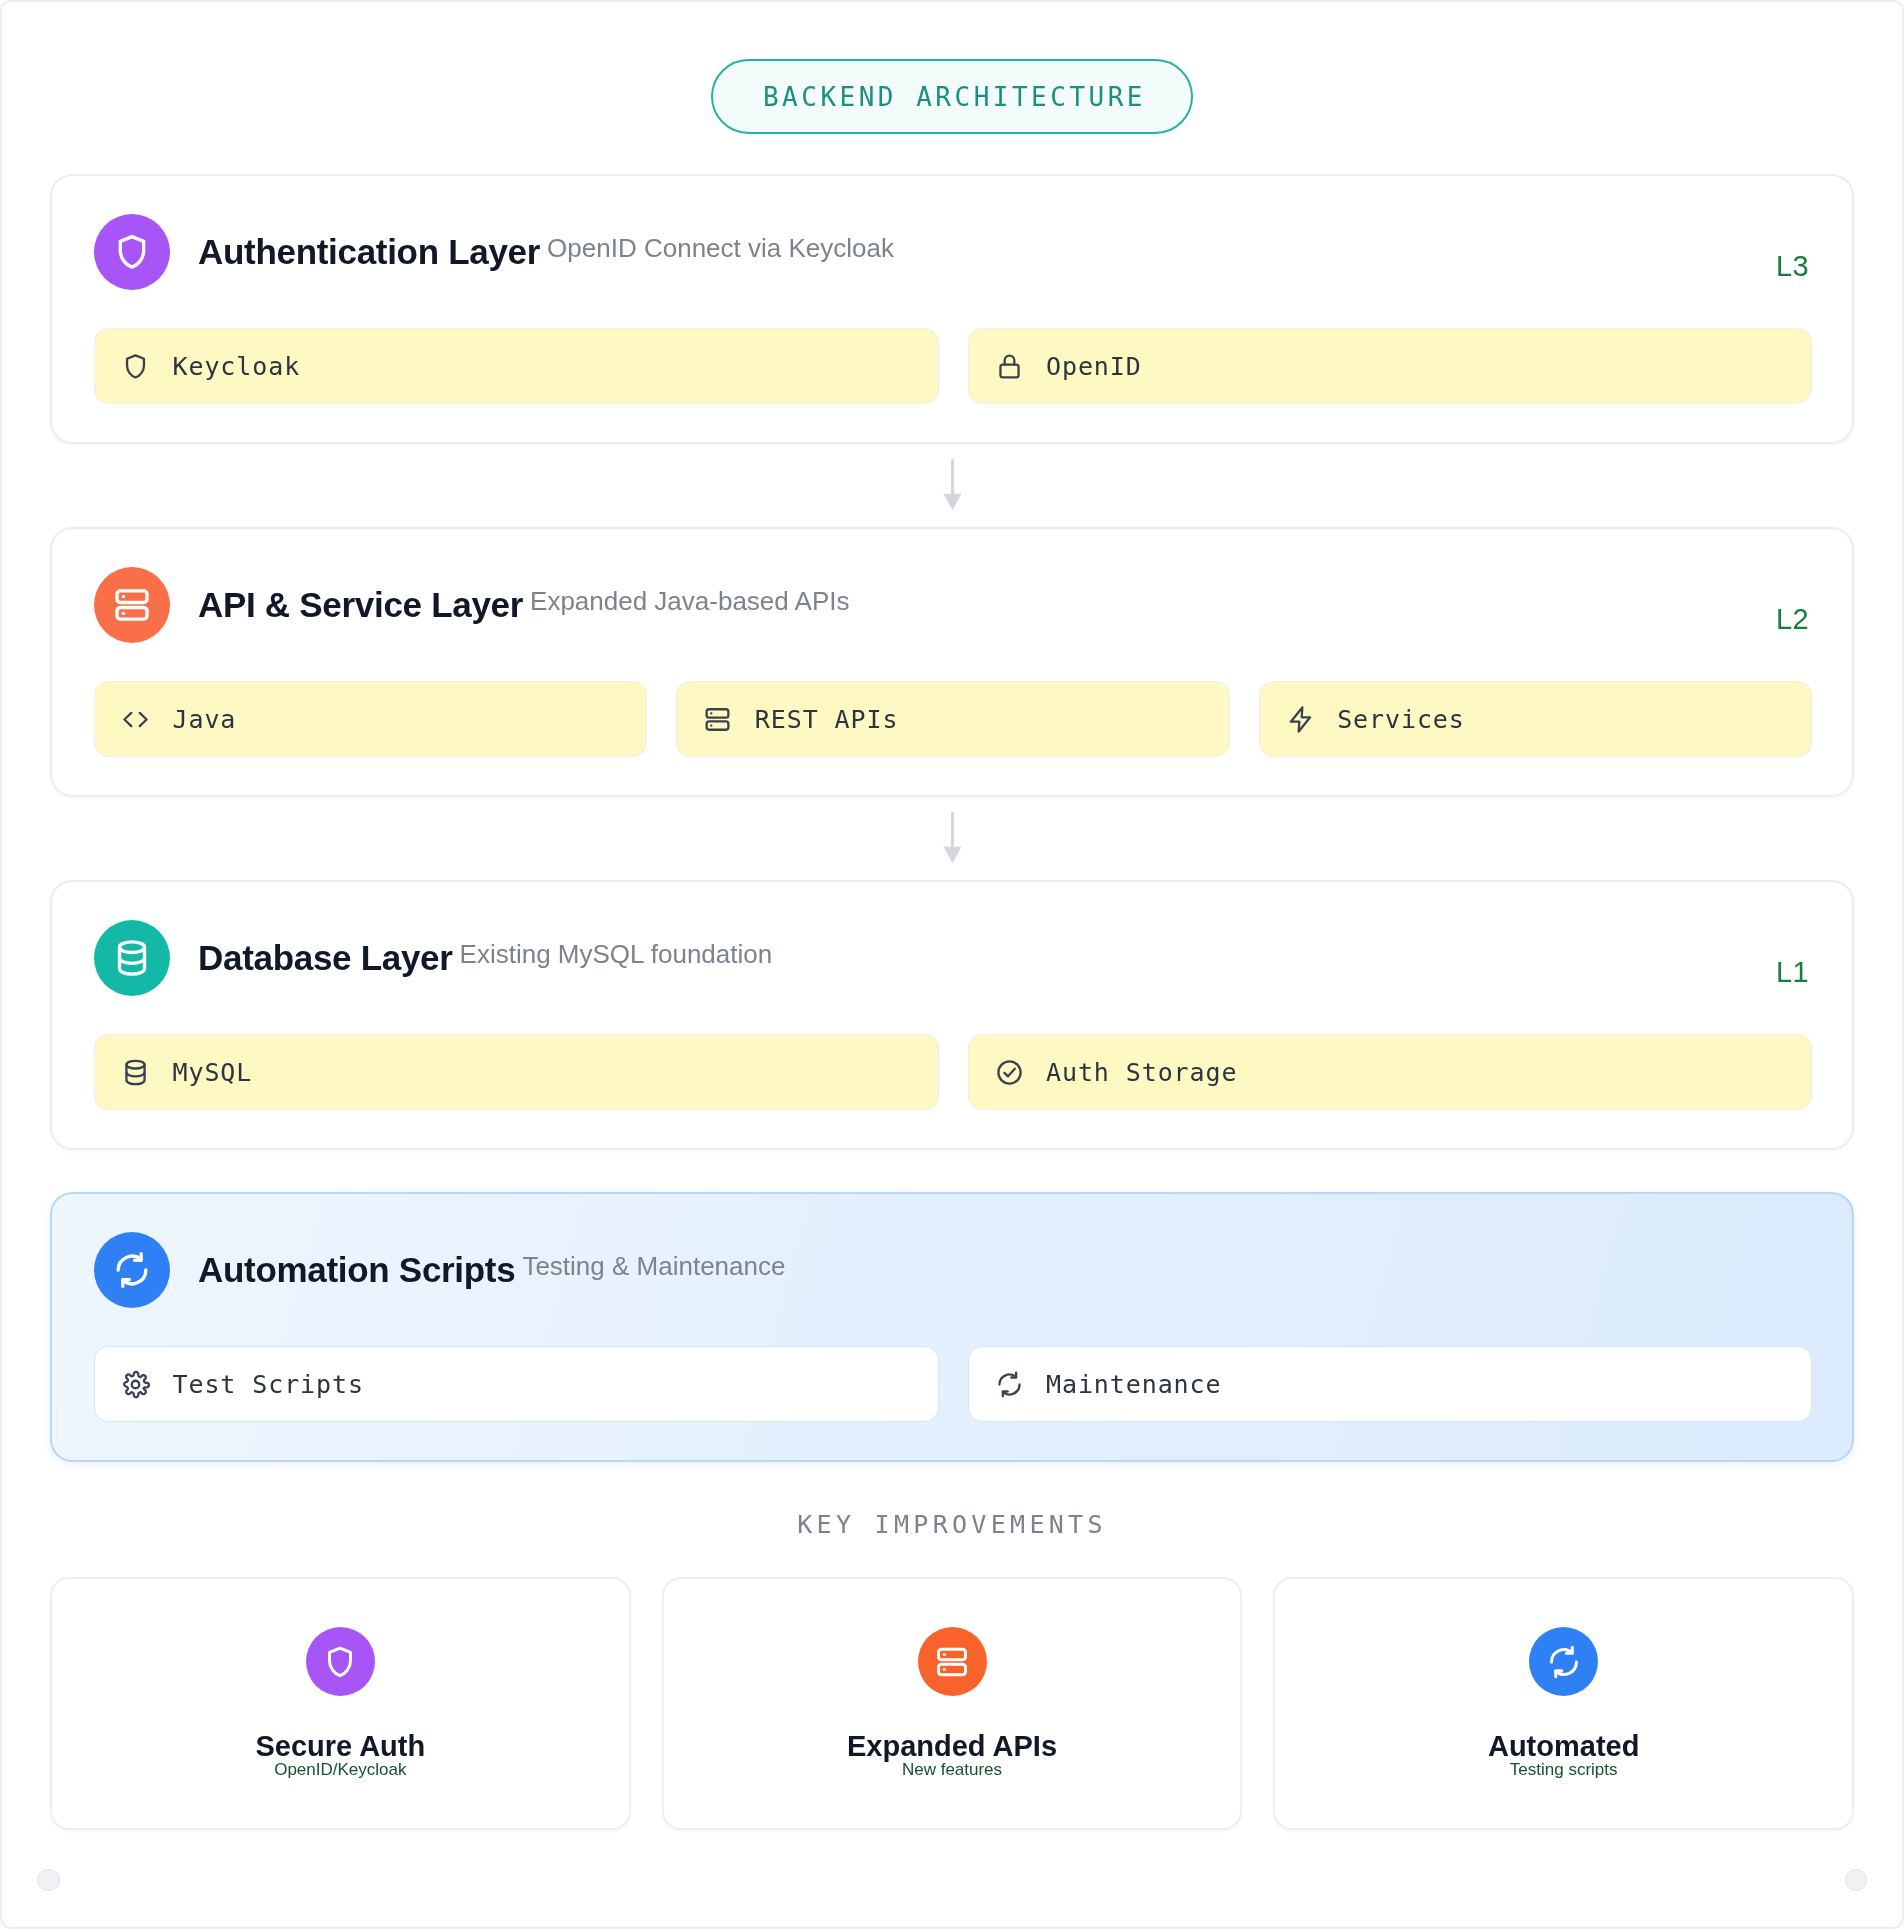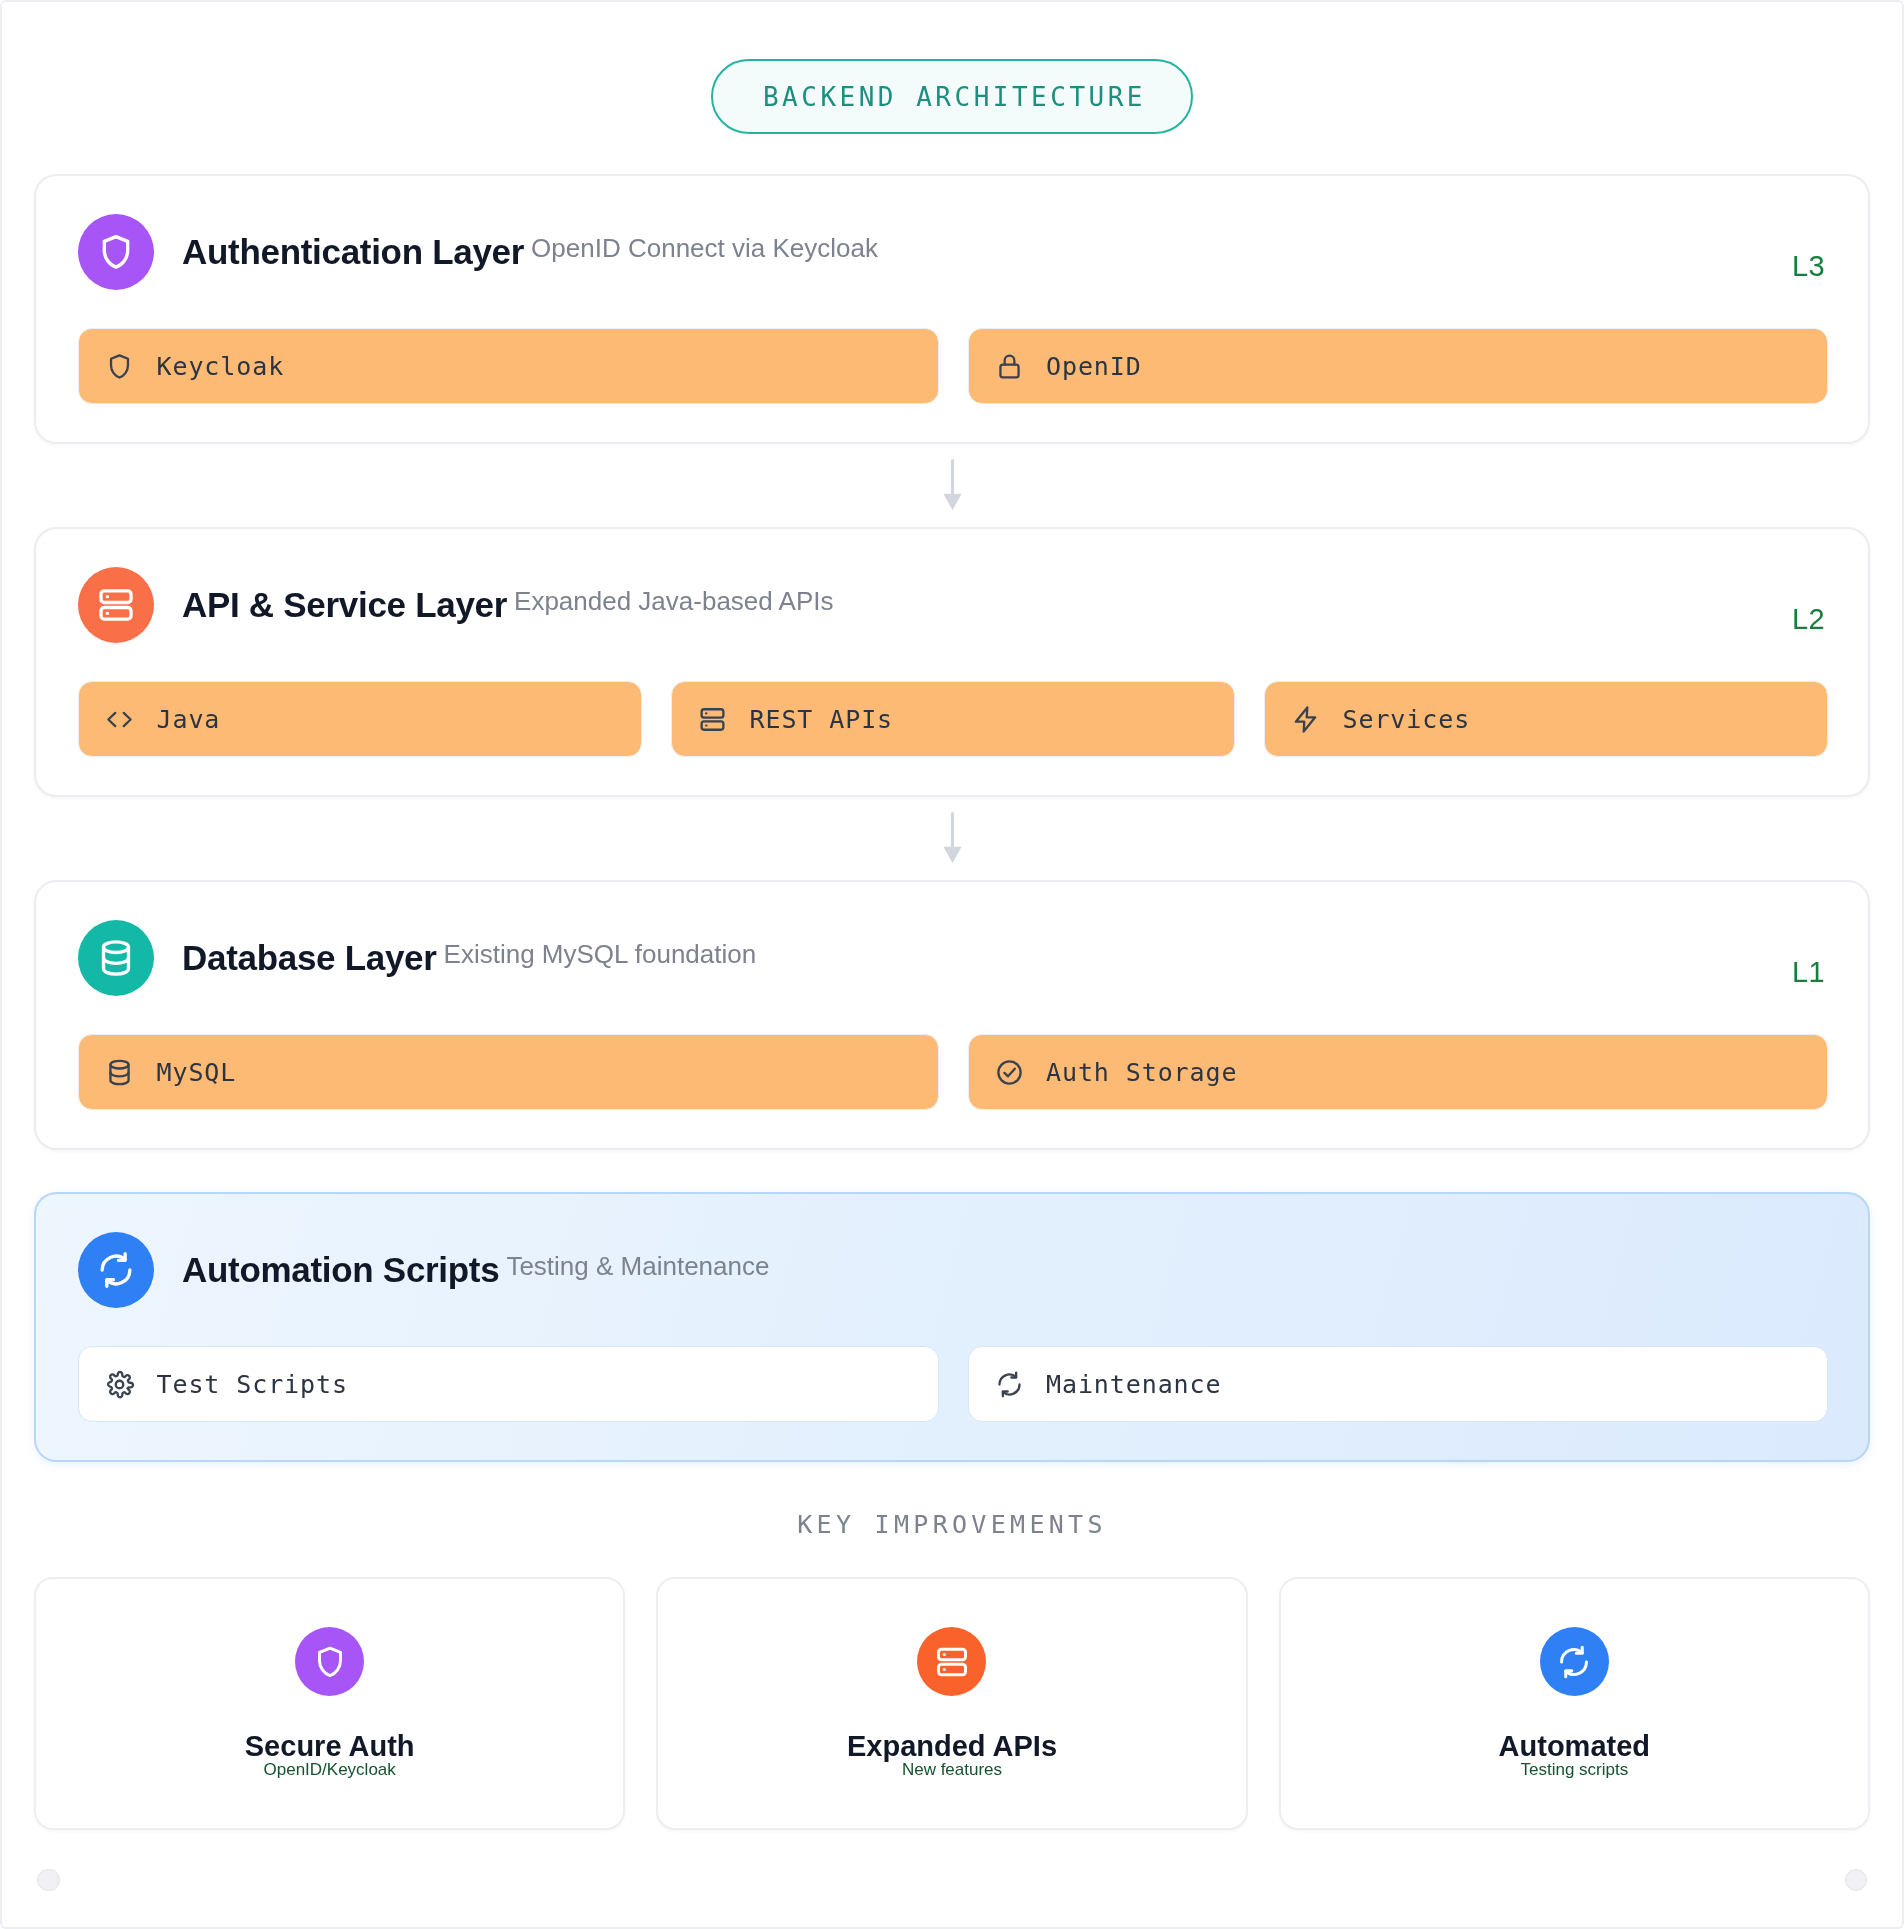--- a/index.html
+++ b/index.html
@@ -10,22 +10,22 @@
     background: #ffffff;
     font-family: "Liberation Sans", sans-serif;
   }
 
   .frame {
     position: relative;
     width: 1904px;
     height: 1929px;
     background: #ffffff;
     border: 2.6px solid #eceef1;
-    border-radius: 6px;
-    padding: 0 32px;
+    border-radius: 11px;
+    padding: 0 48px;
     overflow: hidden;
   }
 
   
   .badge-row {
     display: flex;
     justify-content: center;
     padding-top: 57px;
     padding-bottom: 40px;
   }
@@ -95,21 +95,21 @@
 
   
   .chips { display: flex; gap: 29px; }
   .chip {
     flex: 1 1 0;
     display: flex;
     align-items: center;
     gap: 22.5px;
     border: 1.7px solid #eceef1;
     border-radius: 14px;
-    background: #fdba74;
+    background: #fef9c3;
     padding: 22.5px 26px;
     min-height: 69px;
   }
   .layer.highlight .chip { background: #ffffff; border-color: #d4e6fb; }
   .chip-icon { width: 29px; height: 29px; flex: 0 0 29px; display:flex; align-items:center; justify-content:center;}
   .chip-icon svg { width: 29px; height: 29px; display: block; }
   .chip-label {
     font-family: "DejaVu Sans Mono", monospace;
     font-size: 25px;
     color: #2c3442;

